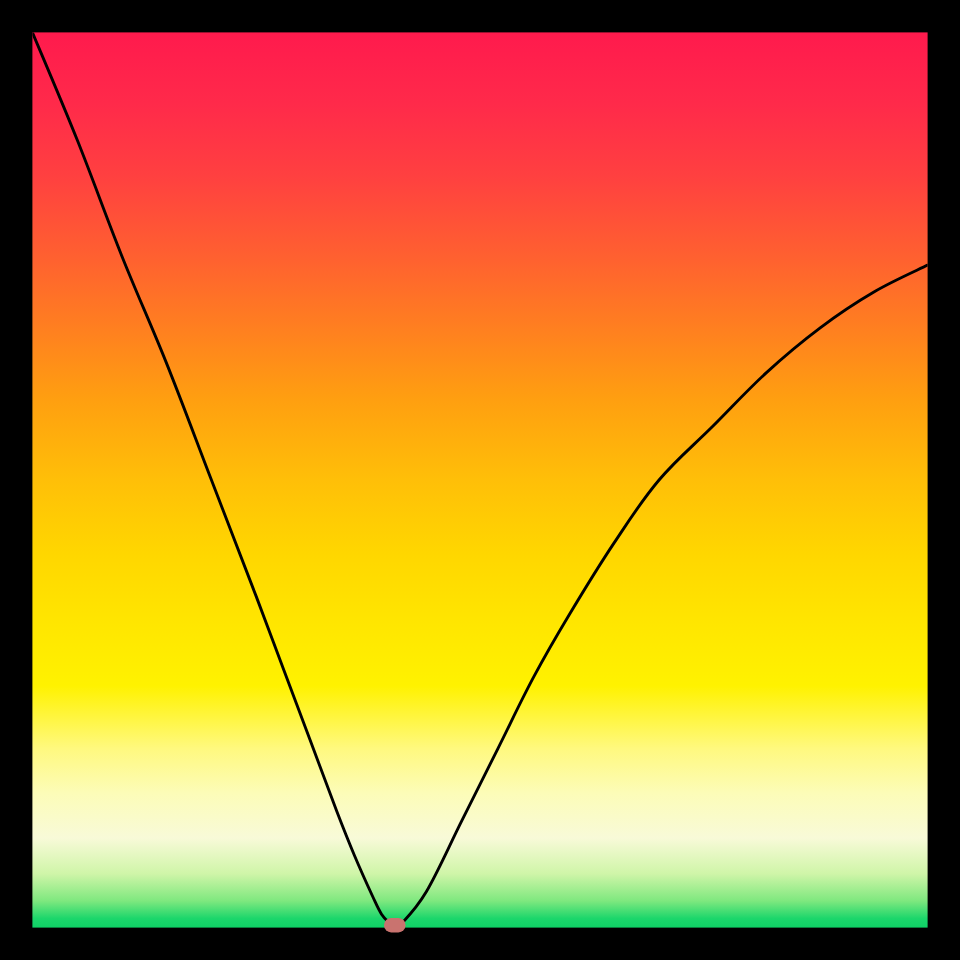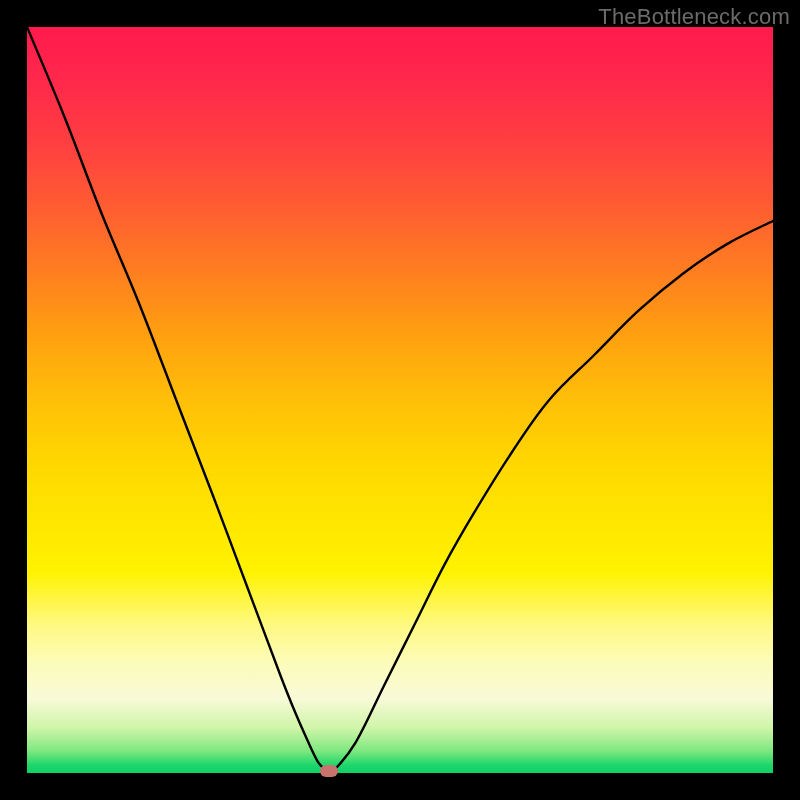--- a/index.html
+++ b/index.html
@@ -74,15 +74,14 @@
   <div class="plot-area">
 
     <svg class="curve" viewBox="0 0 746 746" preserveAspectRatio="none">
       <path id="curve-path" d="M 0.00 0.00 C 6.71 16.11, 23.87 55.95, 37.30 89.52 C 50.73 123.09, 61.17 152.93, 74.60 186.50 C 88.03 220.07, 98.47 242.45, 111.90 276.02 C 125.33 309.59, 135.77 338.09, 149.20 373.00 C 162.63 407.91, 175.76 441.78, 186.50 469.98 C 197.24 498.18, 200.82 508.18, 208.88 529.66 C 216.94 551.14, 223.20 567.86, 231.26 589.34 C 239.32 610.82, 246.93 631.56, 253.64 649.02 C 260.35 666.48, 263.19 673.56, 268.56 686.32 C 273.93 699.08, 279.45 711.16, 283.48 719.89 C 287.51 728.62, 288.25 730.65, 290.94 734.81 C 293.63 738.97, 296.39 741.00, 298.40 743.02 C 300.41 745.03, 300.79 745.73, 302.13 746.00 C 303.47 746.27, 301.16 749.88, 305.86 744.51 C 310.56 739.14, 318.84 732.01, 328.24 716.16 C 337.64 700.31, 347.34 677.96, 358.08 656.48 C 368.82 635.00, 377.18 618.28, 387.92 596.80 C 398.66 575.32, 407.02 557.26, 417.76 537.12 C 428.50 516.98, 435.51 505.04, 447.60 484.90 C 459.69 464.76, 471.47 445.36, 484.90 425.22 C 498.33 405.08, 507.43 390.46, 522.20 373.00 C 536.97 355.54, 550.85 344.35, 566.96 328.24 C 583.07 312.13, 595.61 298.25, 611.72 283.48 C 627.83 268.71, 640.37 258.27, 656.48 246.18 C 672.59 234.09, 685.13 225.74, 701.24 216.34 C 717.35 206.94, 737.94 197.99, 746.00 193.96" fill="none" stroke="#000" stroke-width="2.4" stroke-linejoin="round" stroke-linecap="round"></path>
     </svg>
 
     <div id="marker" class="marker" style="left: 293.13px; top: 738px; background: rgb(201, 115, 111);"></div>
 
   </div>
 
-  <div class="watermark">TheBottleneck.com</div>
 
 </div>
 
 </body></html>

